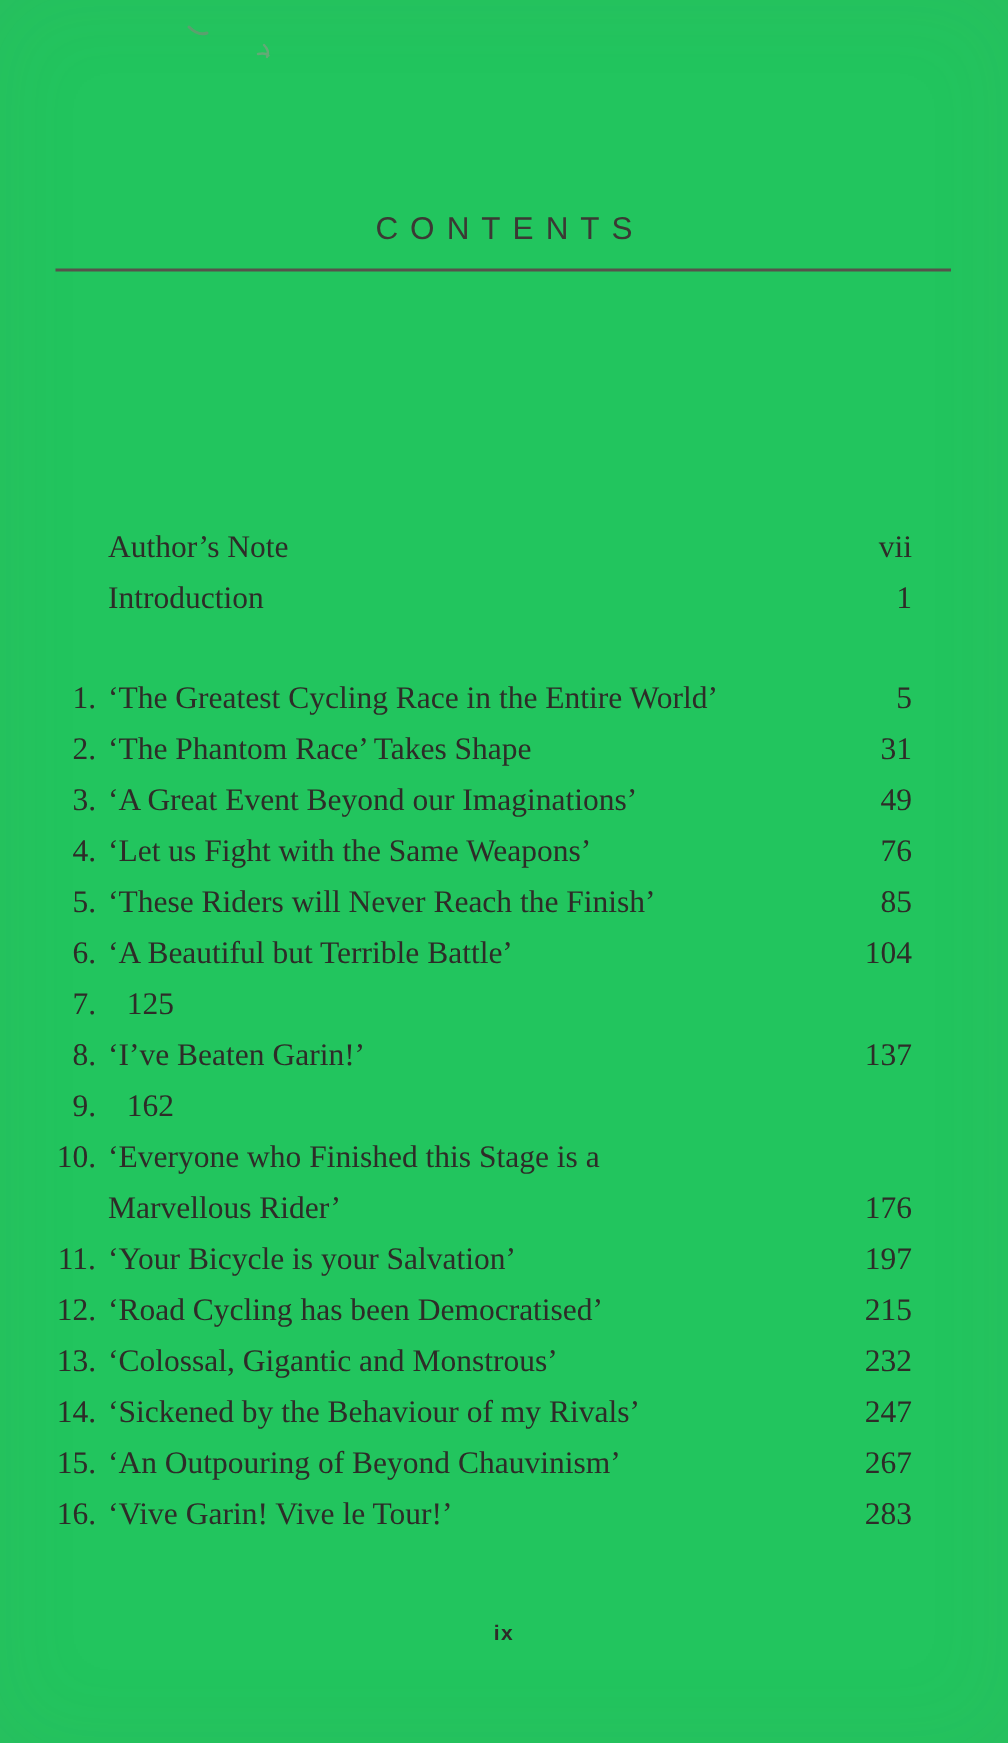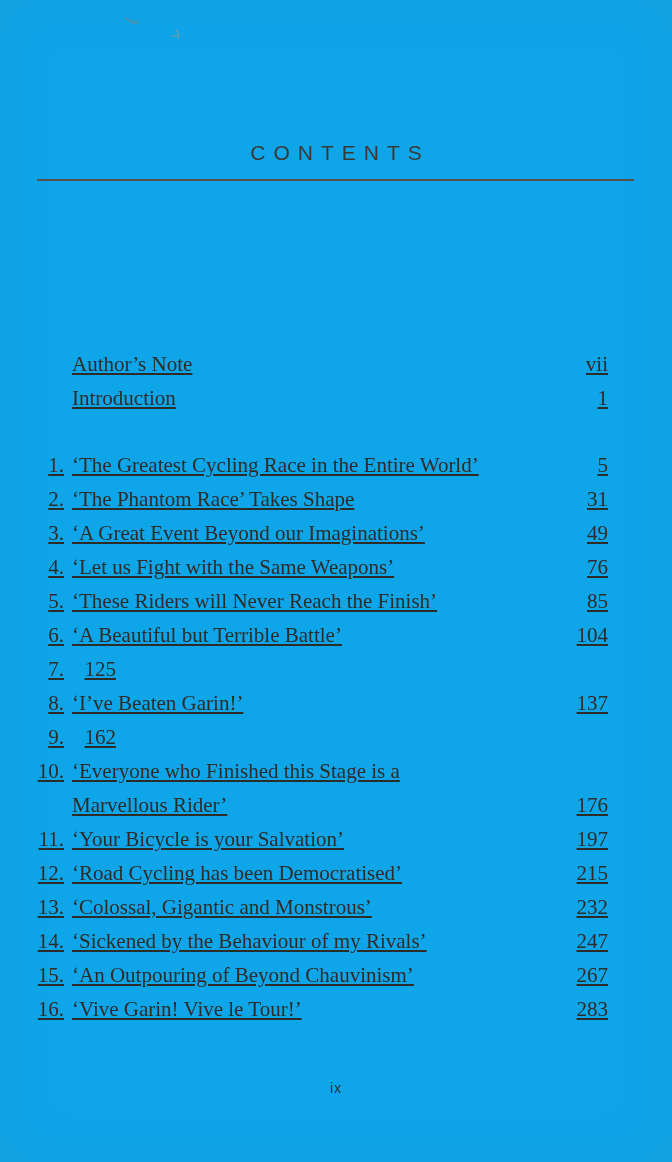--- a/index.html
+++ b/index.html
@@ -5,21 +5,21 @@
   html, body {
     margin: 0;
     padding: 0;
     background: #e9e9e7;
   }
   .page {
     position: relative;
     width: 672px;
     height: 1162px;
     margin: 0 auto;
-    background: #0ea5e9;
+    background: #22c55e;
     color: #2e2c28;
     font-family: "Liberation Serif", serif;
     font-size: 21px;
     overflow: hidden;
     box-shadow: inset 0 0 60px rgba(120,115,100,0.08);
   }
   .scan-artifact {
     position: absolute;
     top: 12px;
     left: 120px;
@@ -41,21 +41,20 @@
     margin: 14px 38px 0 37px;
   }
   .toc {
     margin-top: 166px;
     padding: 0 64px 0 34px;
   }
   .row {
     display: flex;
     align-items: flex-start;
     line-height: 34px;
-    text-decoration: underline;
   }
   .front-matter .row {
     margin-left: 38px;
   }
   .chapters {
     margin-top: 33px;
   }
   .num {
     width: 30px;
     text-align: right;
@@ -73,21 +72,21 @@
     align-self: flex-end;
   }
   .footer {
     position: absolute;
     left: 0;
     right: 0;
     top: 1080px;
     text-align: center;
     font-family: "Liberation Sans", sans-serif;
     font-size: 14px;
-    font-weight: 400;
+    font-weight: 700;
     color: #2e2c28;
     letter-spacing: 1px;
   }
 </style>
 </head>
 <body>
 
 <div class="page">
 
   <svg class="scan-artifact" width="80" height="30" viewBox="0 0 80 30">

